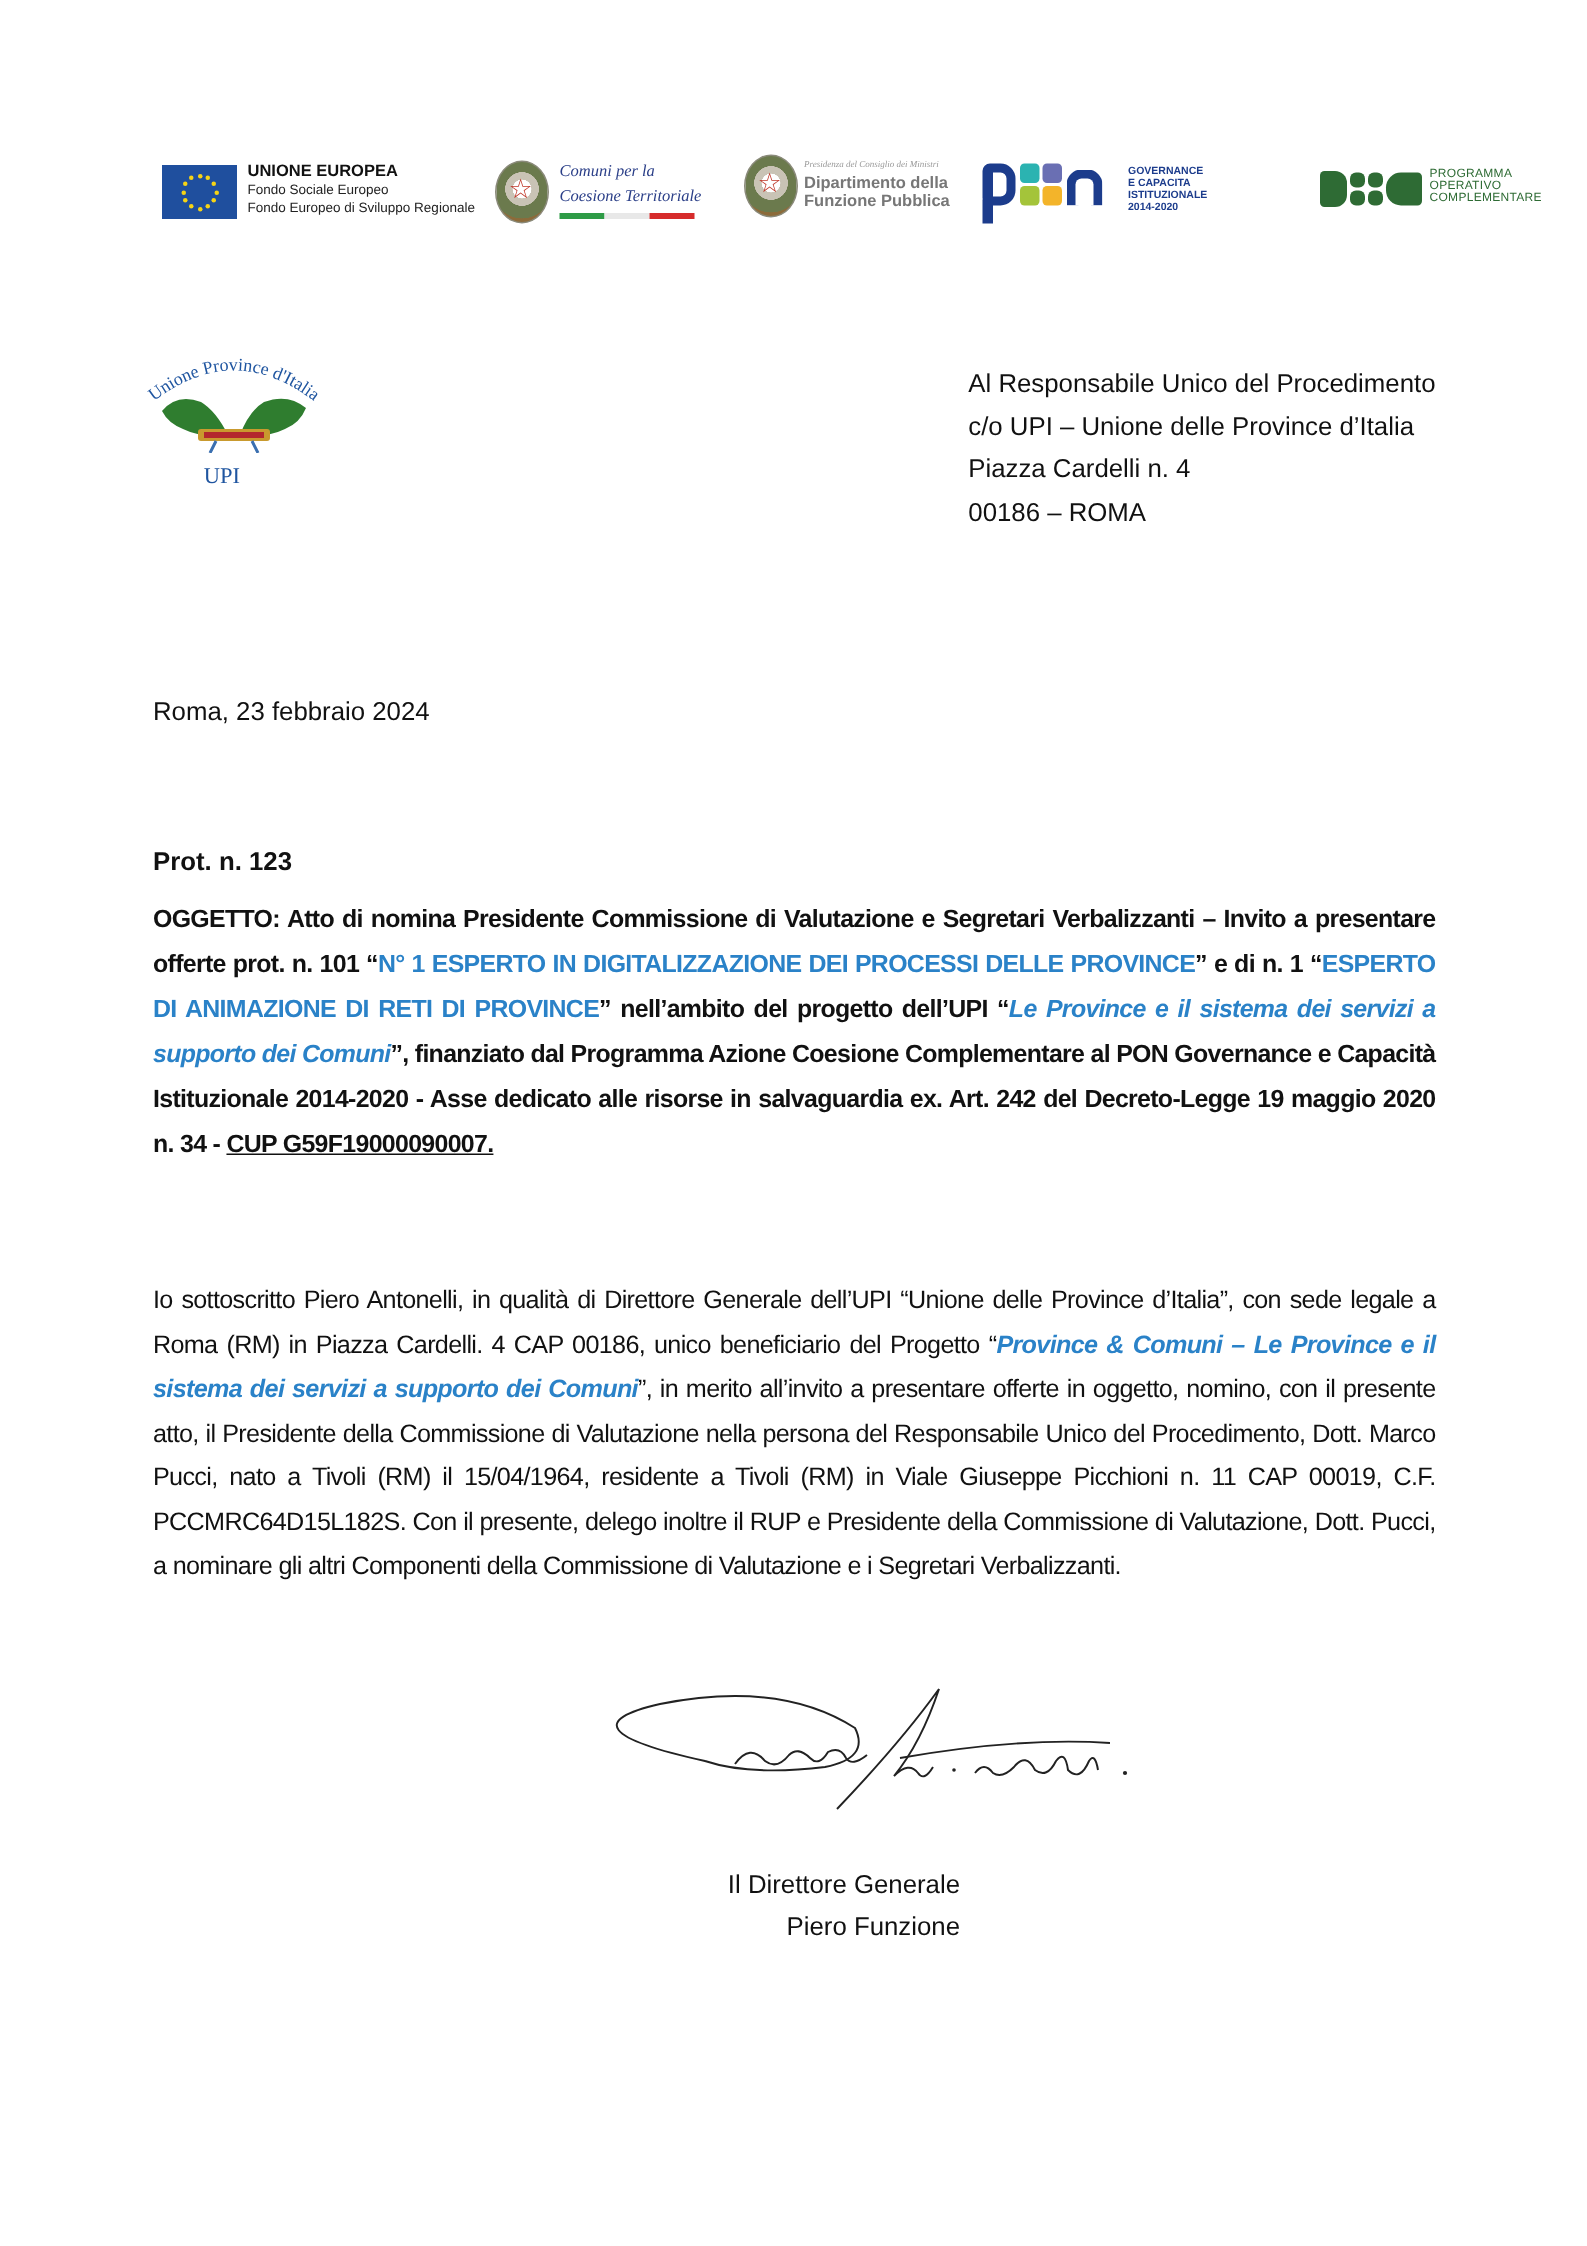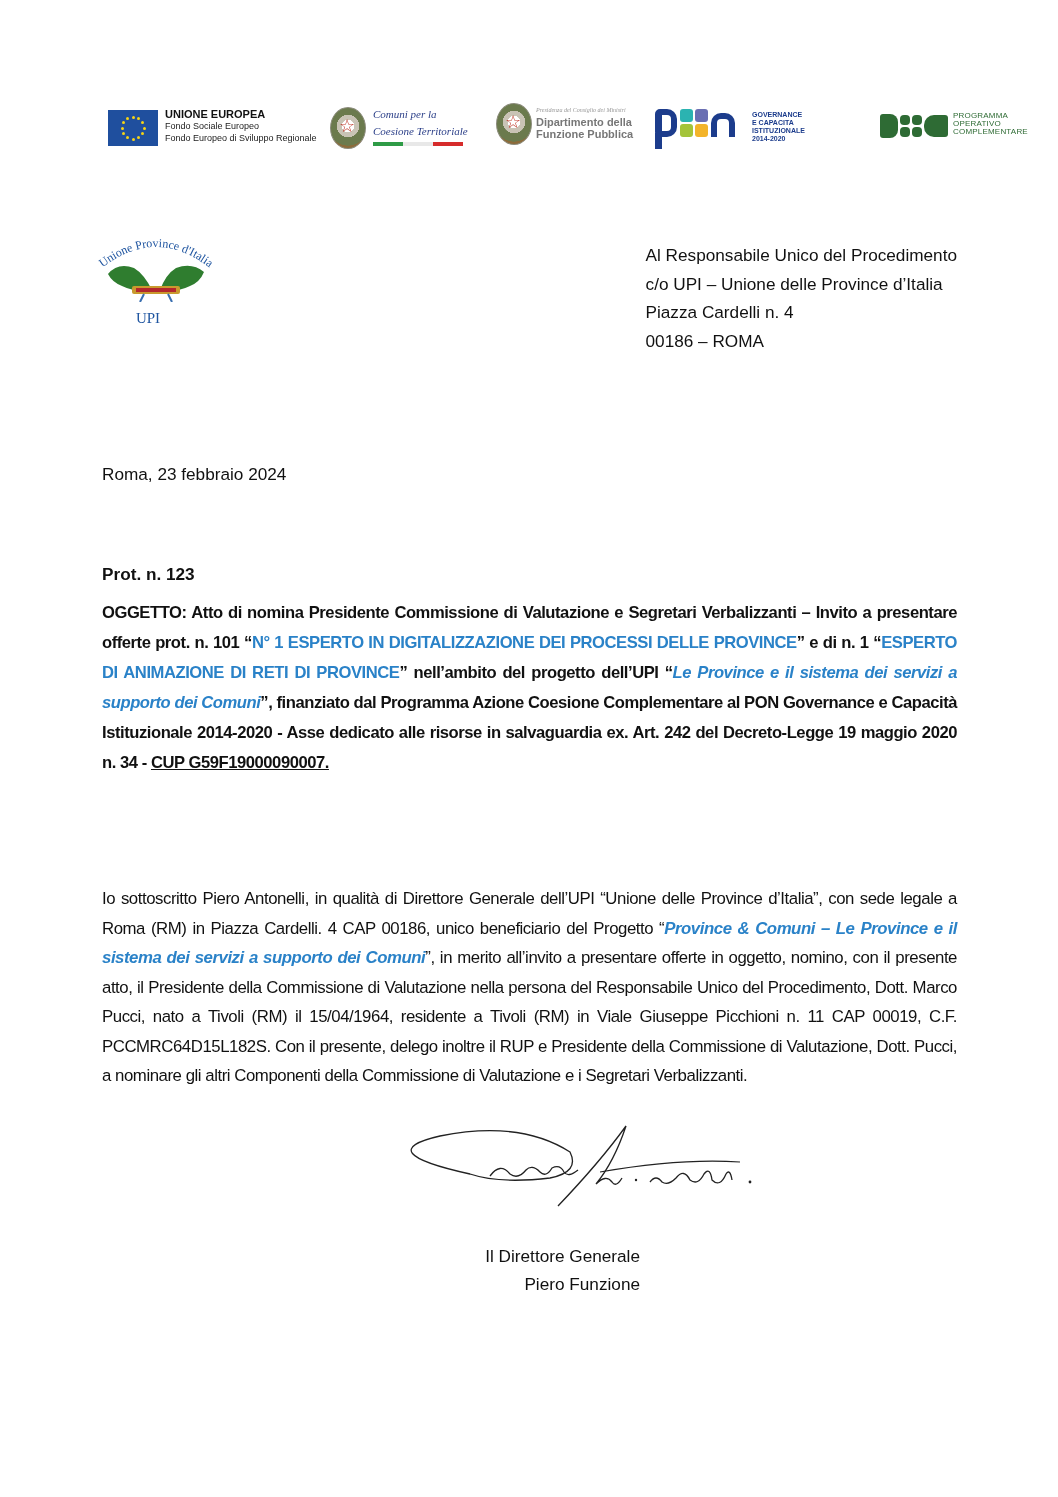--- a/index.html
+++ b/index.html
@@ -45,21 +45,21 @@
 
   
   .doc { font-family: "Liberation Sans", sans-serif; font-size: 17.2px; color: #111; }
   .recipient { right: 101px; top: 241px; line-height: 28.5px; }
   .date { left: 102px; top: 464px; }
   .prot { left: 102px; top: 520px; font-weight: bold; margin-top: 44px; }
   .subject { left: 102px; top: 598px; width: 855px; font-weight: bold; line-height: 30px; text-align: justify; letter-spacing: -0.45px; font-size: 16.6px; }
   .blue { color: #2a82c8; }
   .ital { font-style: italic; }
   .ul { text-decoration: underline; }
-  .body-text { left: 102px; top: 852px; width: 855px; line-height: 29.5px; text-align: justify; letter-spacing: -0.45px; font-size: 16.8px; margin-top: 32px; }
+  .body-text { left: 102px; top: 852px; width: 855px; line-height: 29.5px; text-align: justify; letter-spacing: -0.45px; font-size: 16.8px; }
   .sig { left: 400px; top: 1122px; width: 360px; height: 96px; }
   .signer { left: 420px; top: 1242px; width: 220px; text-align: right; line-height: 28px; }
 </style>
 </head>
 <body>
 
 <div class="abs eu-flag" id="euflag">
     <span class="star" style="left: 34.5px; top: 16.5px;"></span>
     <span class="star" style="left: 33.0263px; top: 22px;"></span>
     <span class="star" style="left: 29px; top: 26.0263px;"></span>

